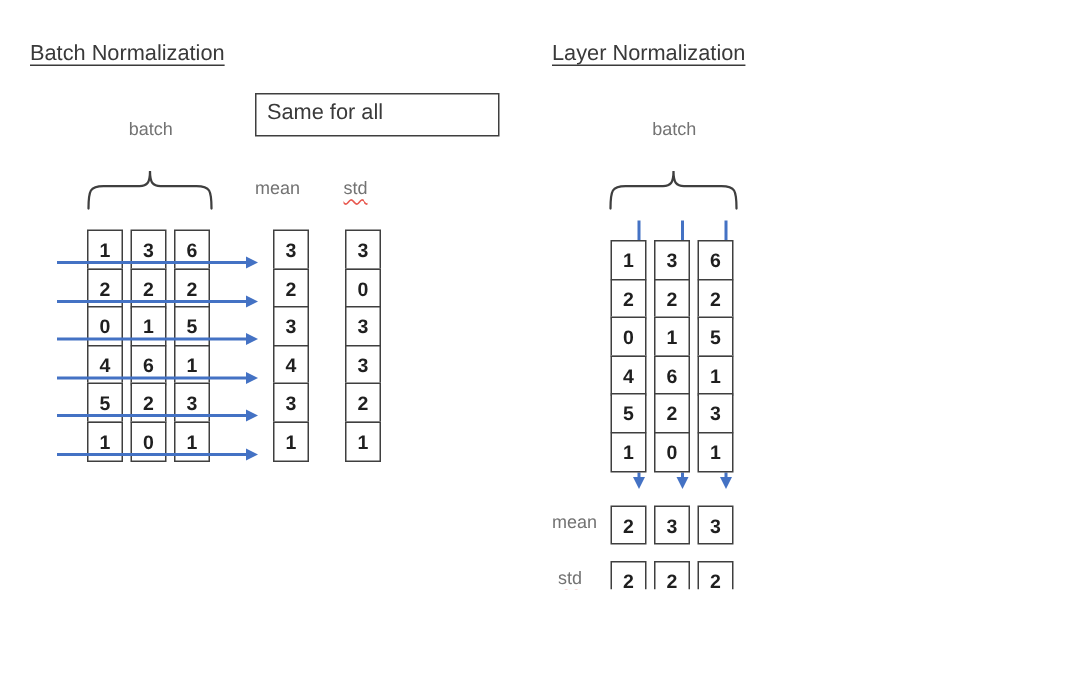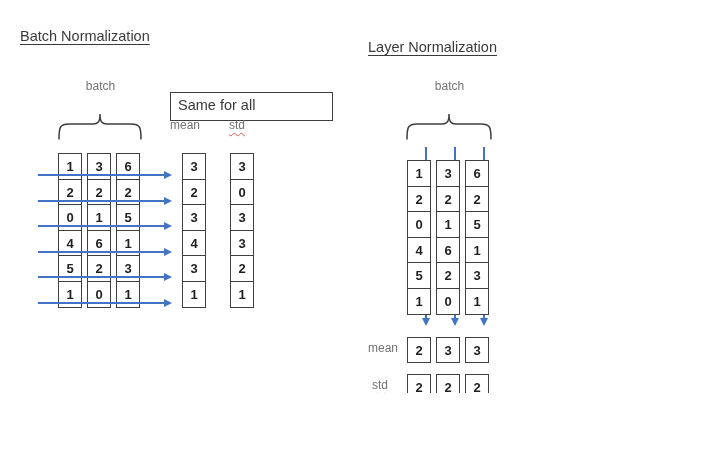--- a/index.html
+++ b/index.html
@@ -3,21 +3,21 @@
 <meta charset="utf-8">
 <style>
   * { box-sizing: border-box; }
   html, body { margin: 0; padding: 0; background: #ffffff; }
   body { font-family: "Liberation Sans", sans-serif; }
   .canvas { position: relative; width: 718px; height: 393px; background: #ffffff; overflow: hidden; color: #3a3a3a; }
   .abs { position: absolute; }
   .title { font-size: 14.5px; color: #3a3a3a; text-decoration: underline; text-underline-offset: 3px; text-decoration-thickness: 1px; white-space: nowrap; }
   .lbl { font-size: 12px; color: #737373; white-space: nowrap; }
   .squiggle { text-decoration-line: underline; text-decoration-style: wavy; text-decoration-color: var(--squiggle, #e8584f); text-decoration-thickness: 1px; text-underline-offset: 3px; }
-  .note { border: 1.4px solid var(--border, #3f3f3f); background: #fff; padding: 3px 1px 4px 7px; font-size: 14.5px; line-height: 1.35; color: #3a3a3a; margin-top: 30px; }
+  .note { border: 1.4px solid var(--border, #3f3f3f); background: #fff; padding: 3px 1px 4px 7px; font-size: 14.5px; line-height: 1.35; color: #3a3a3a; }
   .matrix { display: flex; gap: 5px; }
   .mcol { display: flex; flex-direction: column; }
   .cell { width: 24px; height: 27px; border: 1.4px solid var(--border, #3f3f3f); background: #fff;
           display: flex; align-items: center; justify-content: center;
           font-weight: 700; font-size: 13px; color: #1f1f1f; }
   .mcol .cell + .cell { margin-top: -1.4px; }
   .boxrow { display: flex; gap: 5px; }
   .box { width: 24px; height: 26px; border: 1.4px solid var(--border, #3f3f3f); background: #fff;
          display: flex; align-items: center; justify-content: center;
          font-weight: 700; font-size: 13px; color: #1f1f1f; }
@@ -97,21 +97,21 @@
     </div>
   <div class="abs mcol" style="left:230px; top:153px" id="bn-std">
       <div class="cell">3</div>
       <div class="cell">0</div>
       <div class="cell">3</div>
       <div class="cell">3</div>
       <div class="cell">2</div>
       <div class="cell">1</div>
     </div>
 
-  <div class="abs title" style="left:368px; top:39px">Layer Normalization</div>
+  <div class="abs title" style="left:368px; top:28px">Layer Normalization</div>
 
   <div class="abs lbl" style="left:406px; top:79px; width:87px; text-align:center">batch</div>
 
   <svg class="abs brace" style="left:405px; top:111px" width="88" height="30" viewBox="0 0 88 30">
     <path d="M2,28 C2,16 3,13 12,13 L37,13 C42,13 44,11 44,3 C44,11 46,13 51,13 L76,13 C85,13 86,16 86,28"></path>
   </svg>
 
   <div class="abs" style="left:407px; top:147px; width:90px; height:185px" id="ln-arrows">
       <div class="v-arrow" style="left: 18px; top: 0px;"></div>
       <div class="v-arrow" style="left: 47px; top: 0px;"></div>

